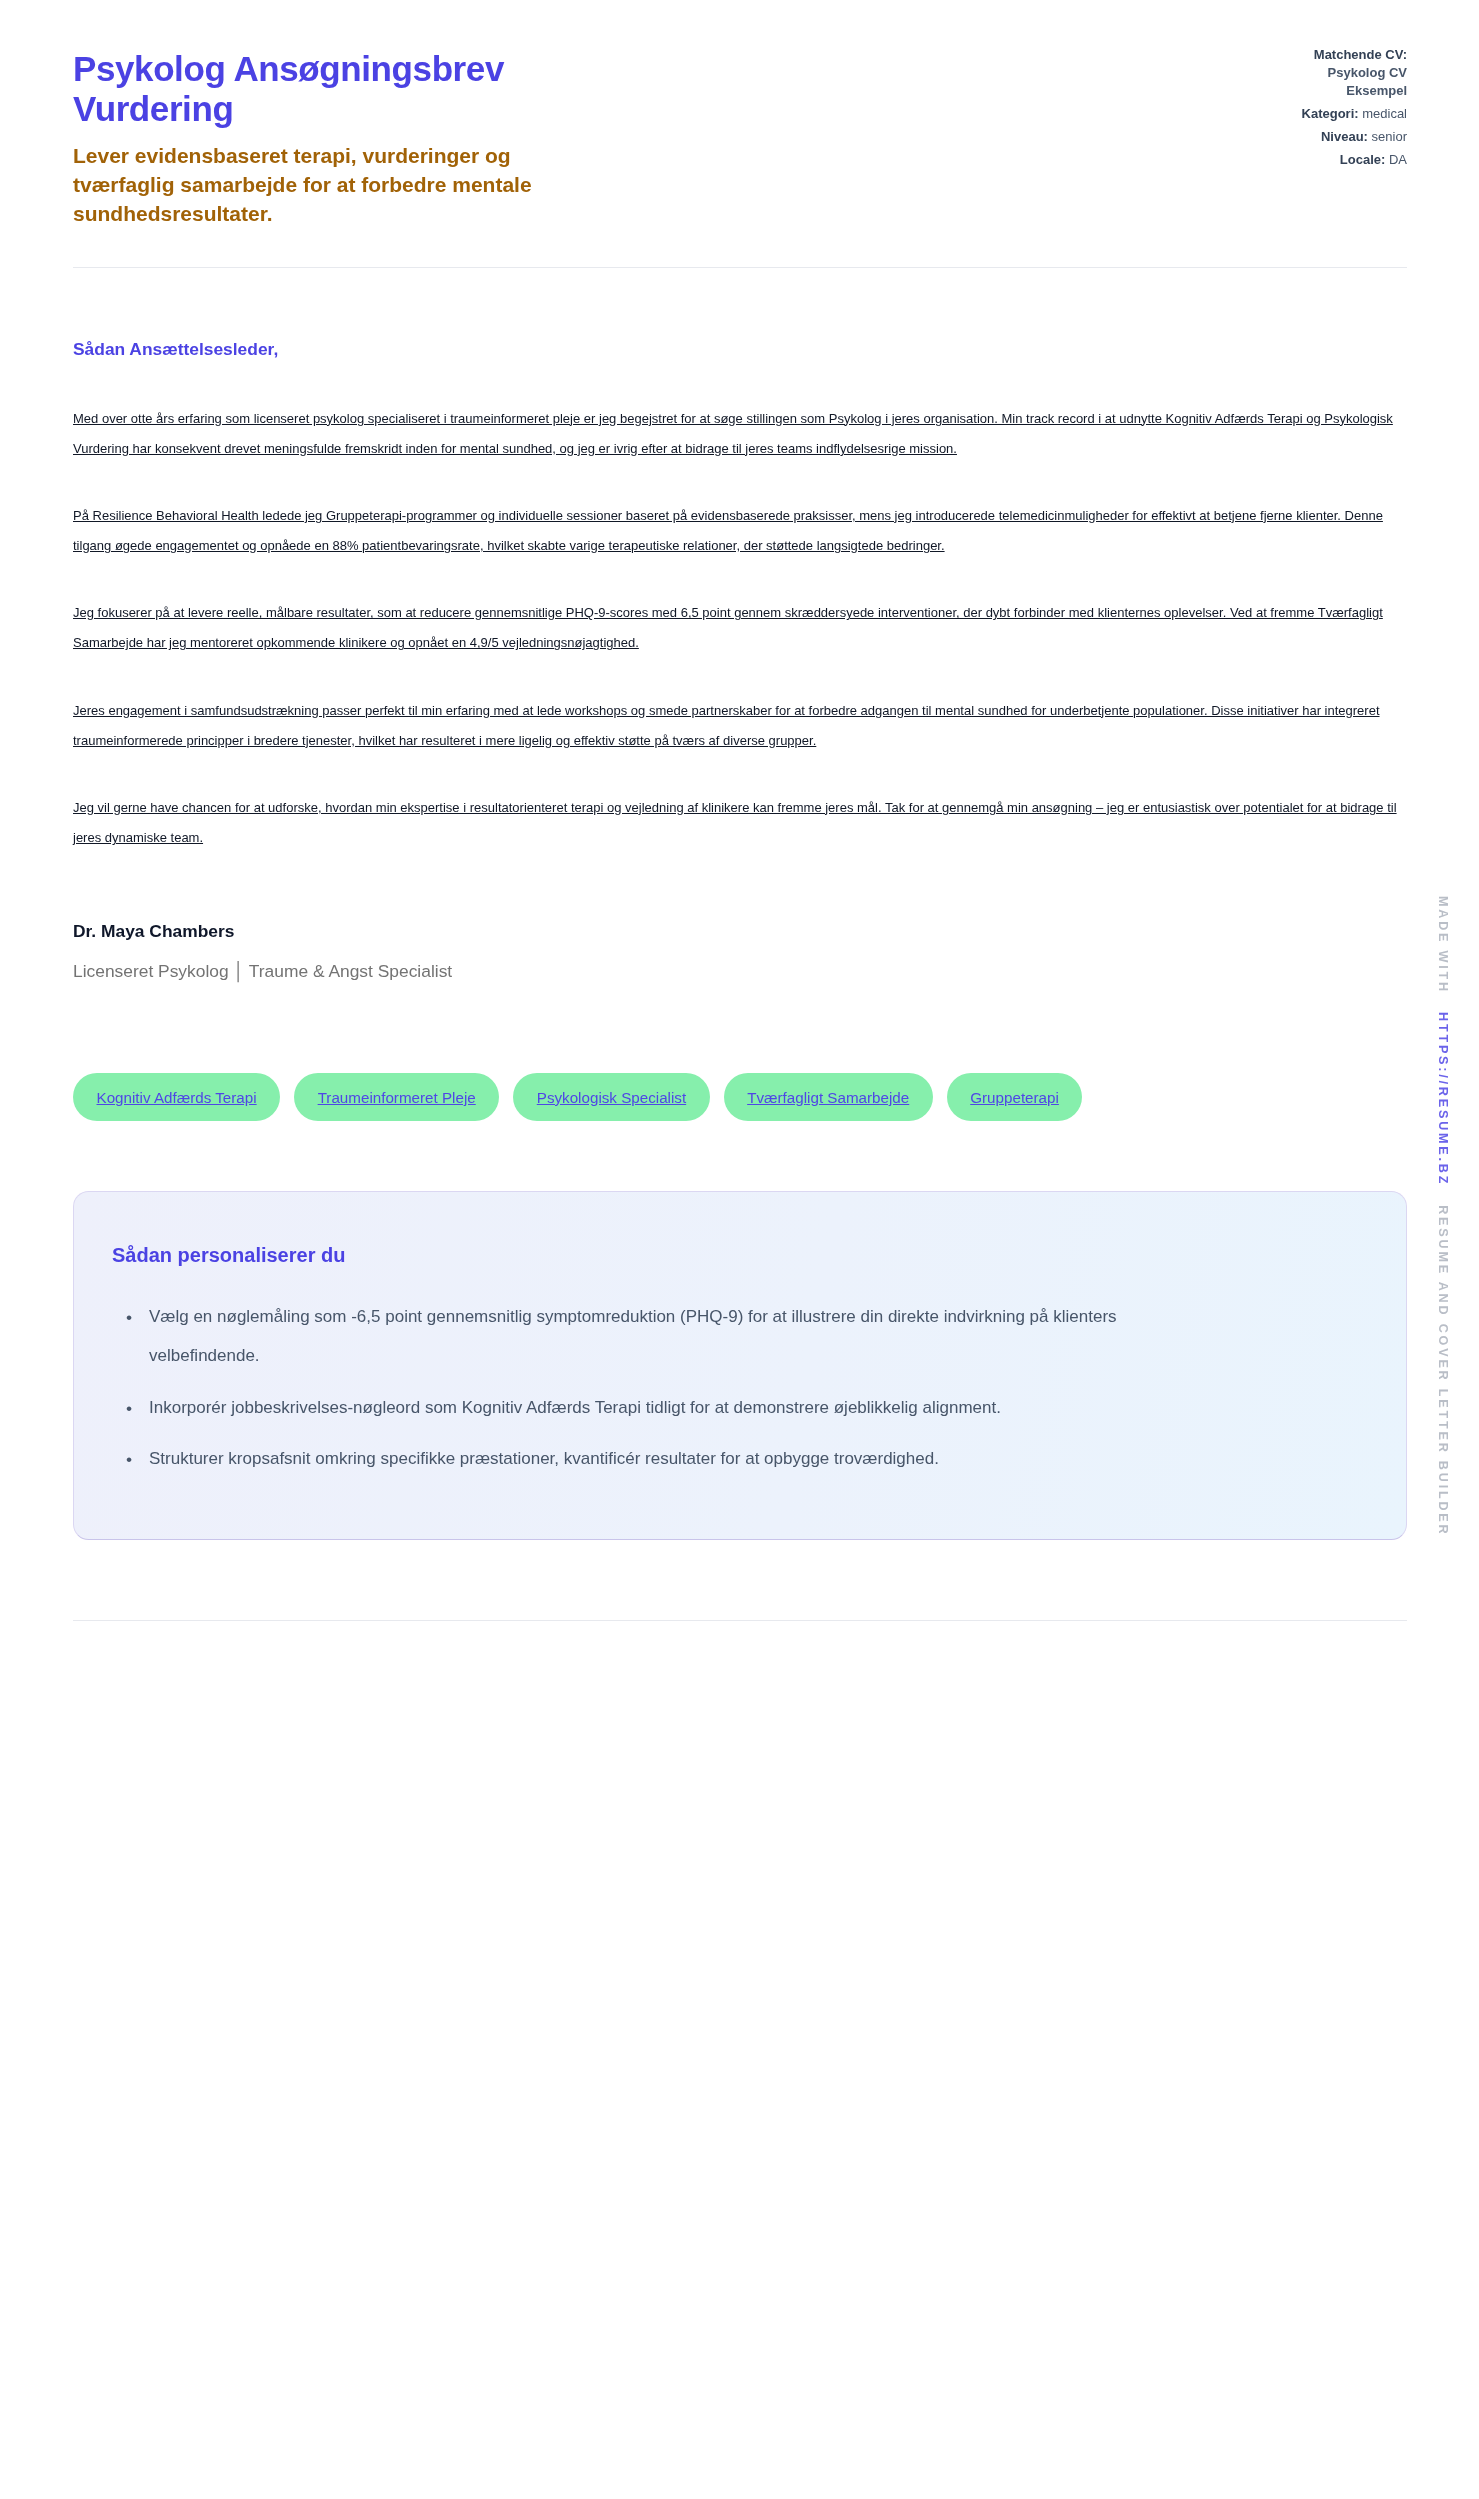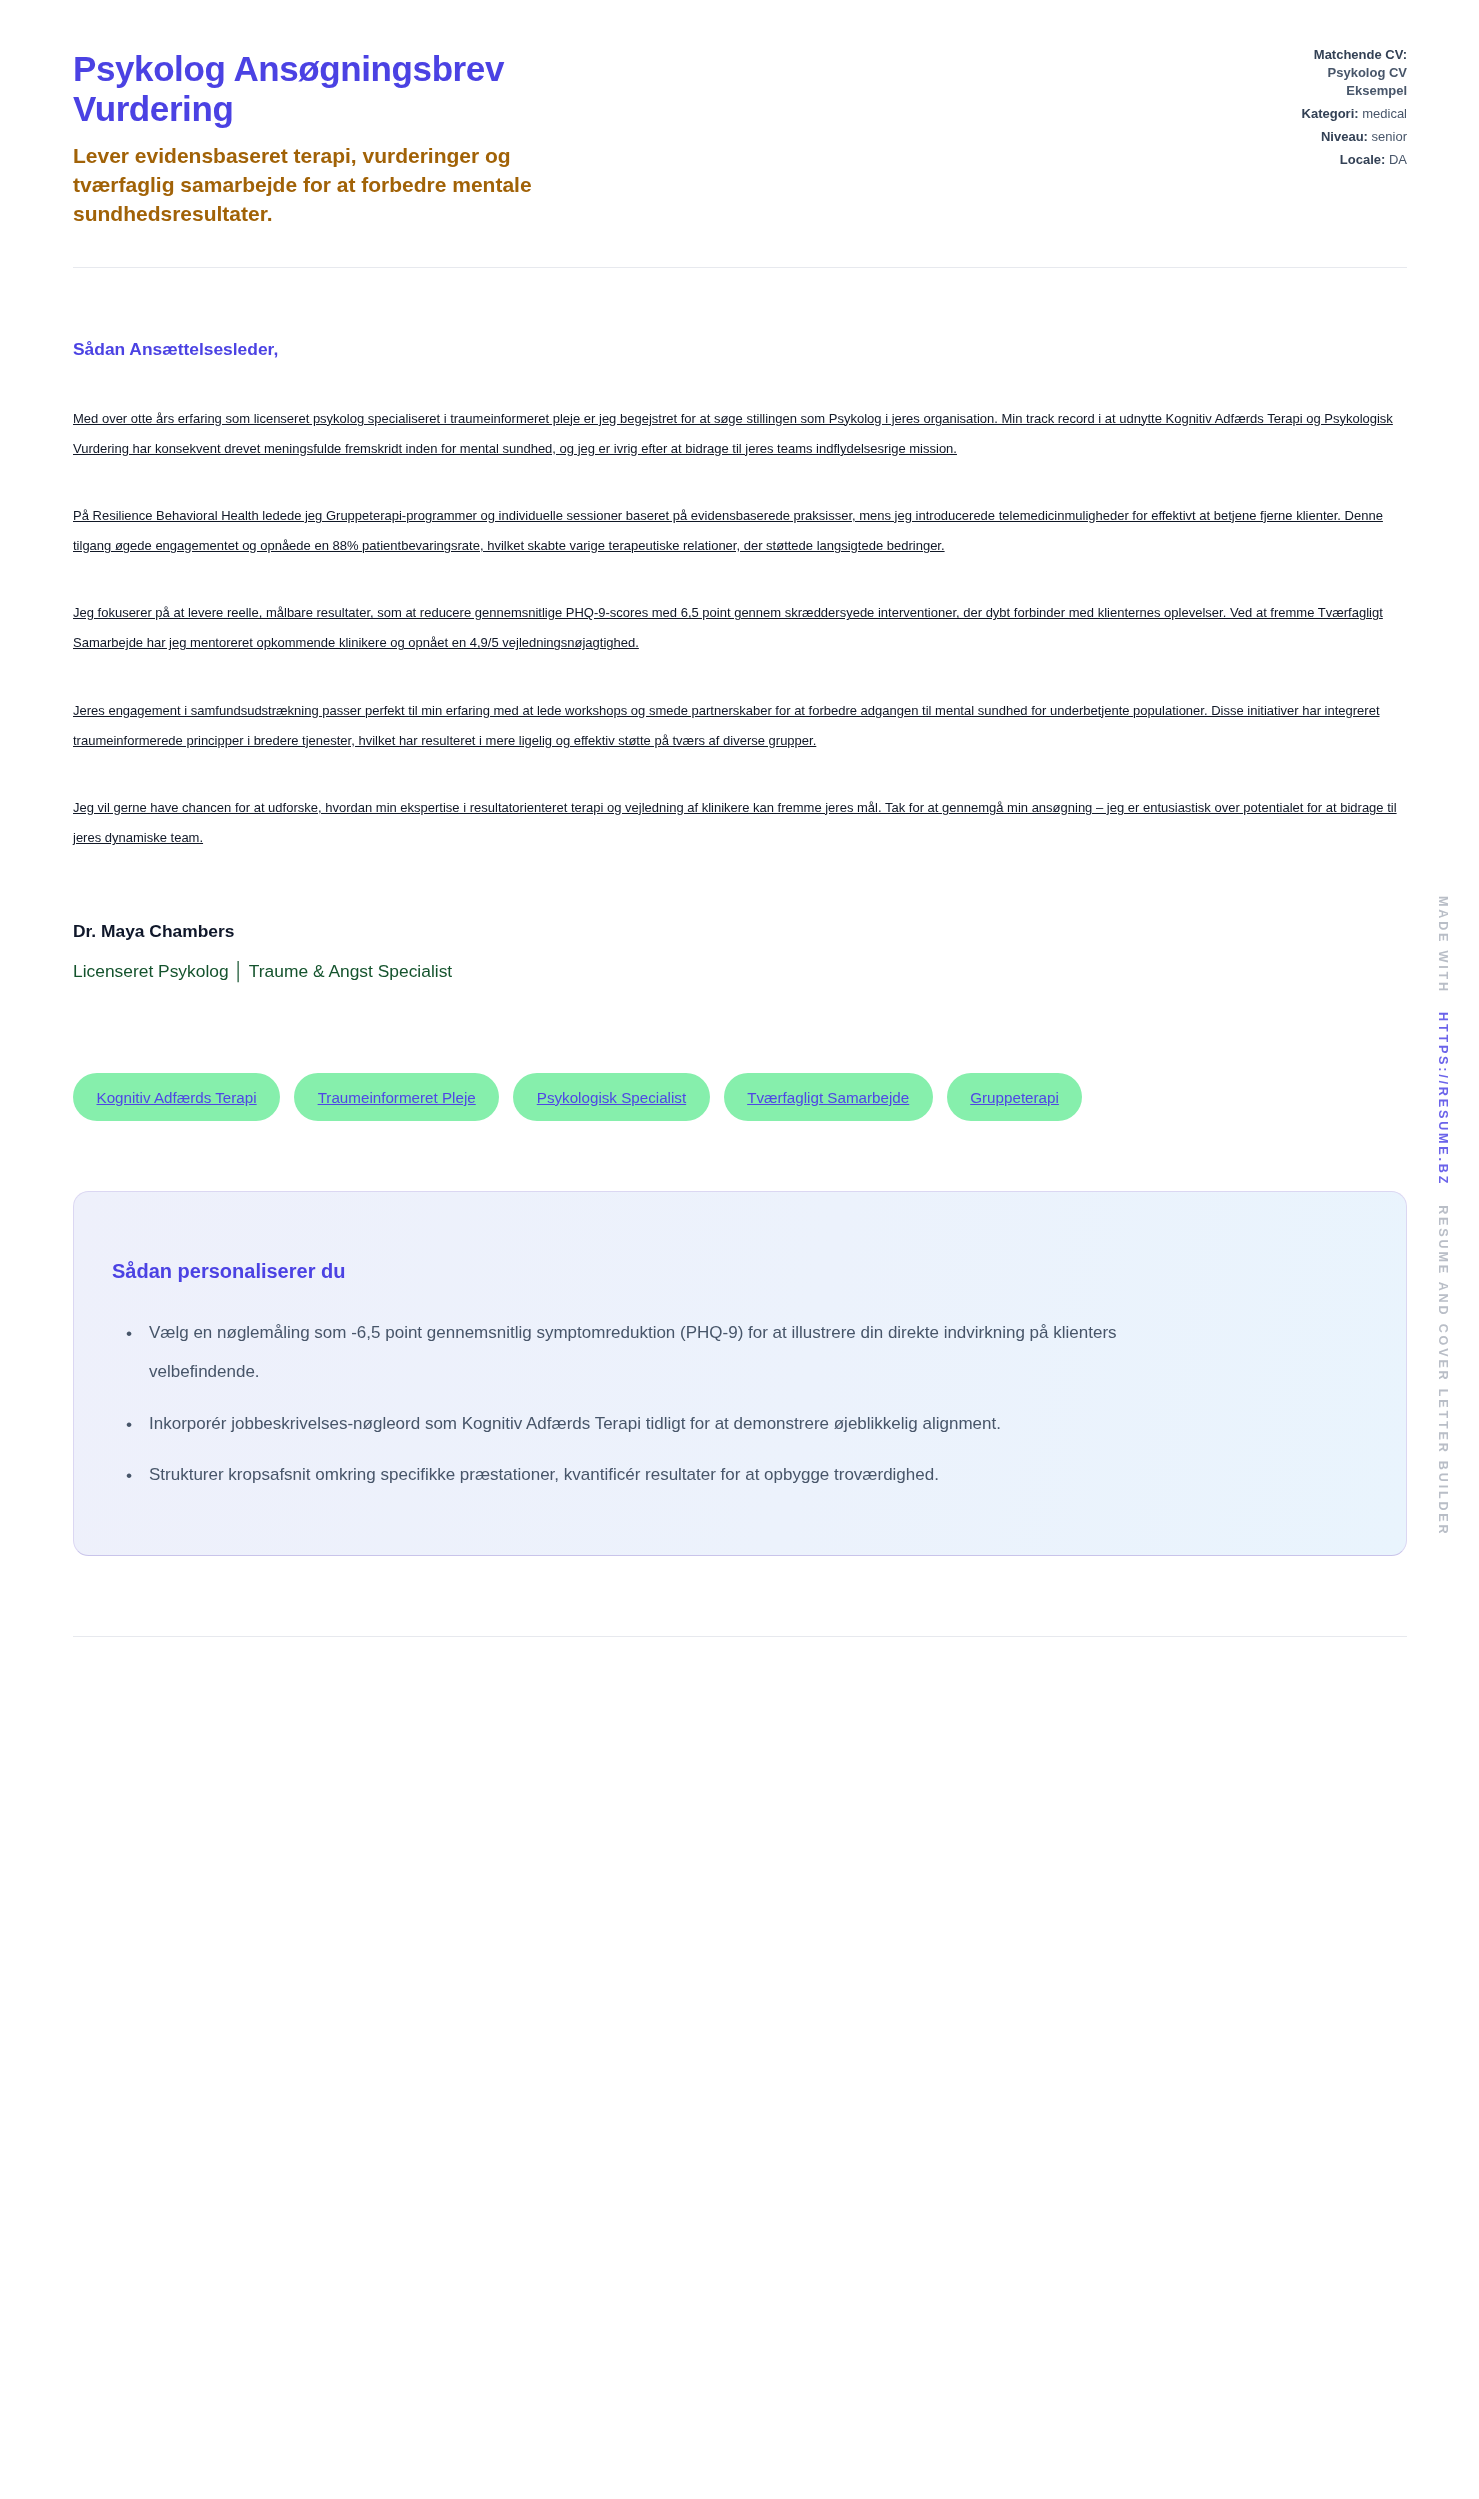--- a/index.html
+++ b/index.html
@@ -66,21 +66,21 @@
   }
   .letter p.body-par {
     font-size: 13px;
     line-height: 2.32;
     color: #111827;
     margin-bottom: 37px;
     text-decoration: underline;
   }
   .signature { margin-top: 68px; }
   .sig-name { font-size: 17.4px; font-weight: 700; color: #0f172a; }
-  .sig-title { margin-top: 19px; font-size: 17.4px; color: #14532d; }
+  .sig-title { margin-top: 19px; font-size: 17.4px; color: #737373; }
   
   .tags {
     margin-top: 91px;
     display: flex;
     flex-wrap: wrap;
     gap: 17.4px 14px;
     max-width: 1219px;
   }
   .tag {
     display: inline-block;
@@ -94,21 +94,21 @@
     white-space: nowrap;
     text-decoration: underline;
   }
   
   .tips-box {
     margin-top: 70px;
     border-radius: 15.7px;
     border: 0.9px solid #dbd7f2;
     border-bottom: 1.7px solid #c9c4ea;
     background: linear-gradient(100deg, #eef0fb 0%, #ecf2fc 55%, #e9f4fd 100%);
-    padding: 68px 38px 49px 38px;
+    padding: 52px 38px 49px 38px;
   }
   .tips-title {
     color: #4b42e3;
     font-size: 20px;
     font-weight: 700;
     margin-bottom: 30px;
   }
   .tips-list {
     list-style: none;
     padding-left: 7px;

